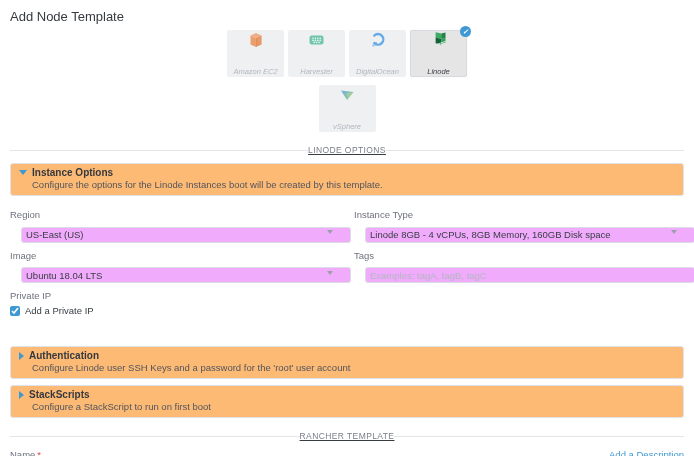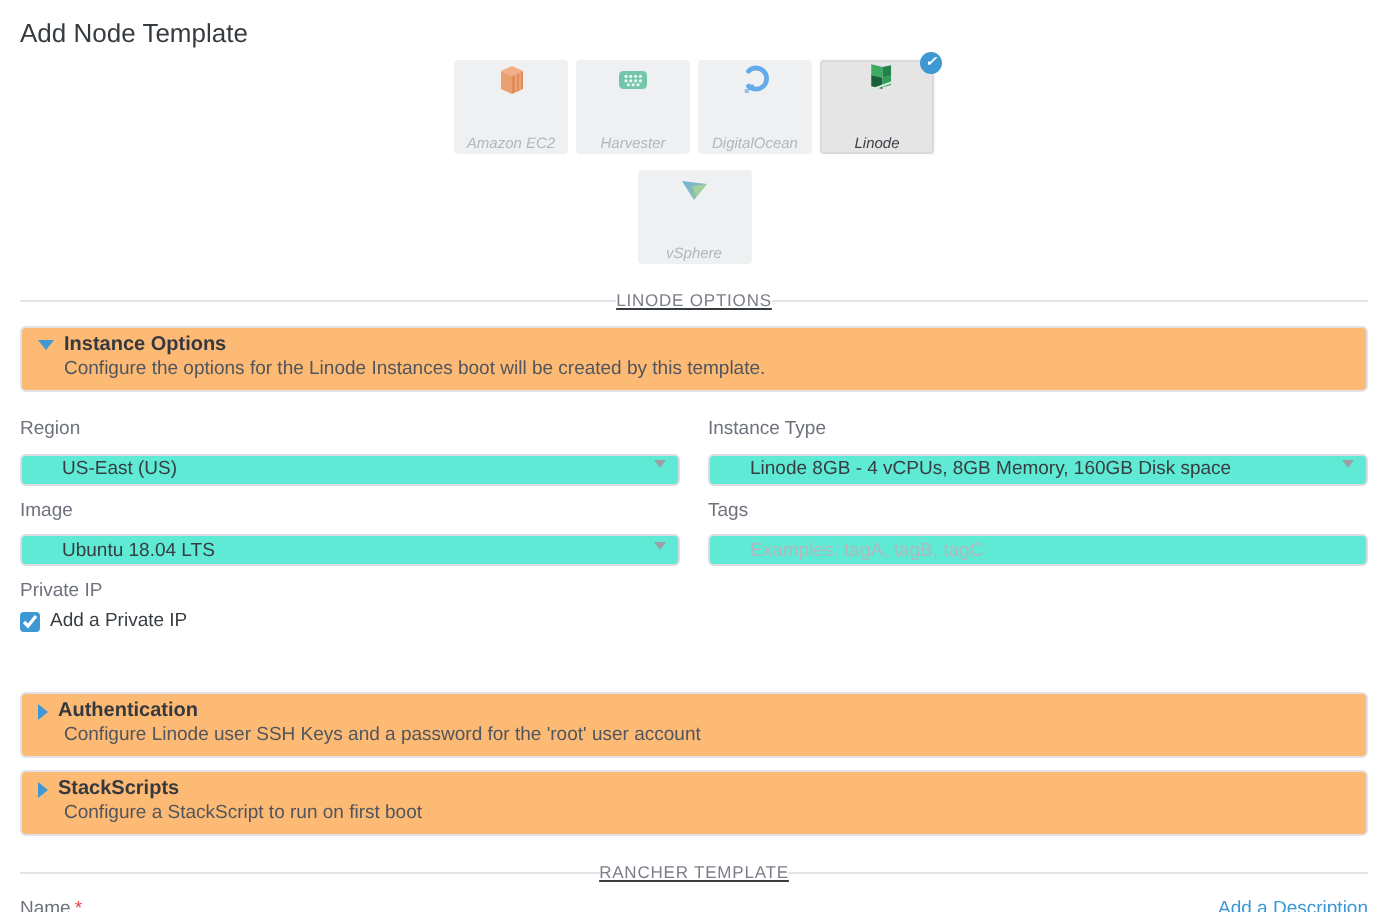--- a/index.html
+++ b/index.html
@@ -32,22 +32,22 @@
   .tri-down { width:0; height:0; border-left:4px solid transparent; border-right:4px solid transparent;
               border-top:5px solid #3d98d3; }
   .tri-right { width:0; height:0; border-top:4px solid transparent; border-bottom:4px solid transparent;
                border-left:5px solid #3d98d3; }
   .panel-desc { font-size:9.5px; color:#51555e; margin:1px 0 0 13px; }
 
   .form-grid { display:grid; grid-template-columns:1fr 1fr; column-gap:14px; margin-top:2px; }
   .field-label { font-size:9.5px; color:#6e727d; margin:7px 0 4px; }
   .selectwrap { position:relative; }
   select.ctrl, input.ctrl { width:100%; height:16px; font-size:9.5px; font-family:inherit; color:#383d42;
-      background:#5eead4; border:1px solid #d9dce2; border-radius:3px; padding:0 20px;
-      appearance:none; -webkit-appearance:none; }
+      background:#f0abfc; border:1px solid #d9dce2; border-radius:3px; padding:0 4px;
+      appearance:none;margin-left:11px; -webkit-appearance:none; }
   .selectwrap::after { content:""; position:absolute; right:7px; top:6px; width:0; height:0;
       border-left:3.5px solid transparent; border-right:3.5px solid transparent; border-top:4px solid #9ba0a8;
       pointer-events:none; }
   input::placeholder { color:#b3b7bf; }
 
   .checkrow { display:flex; align-items:center; gap:5px; margin:3px 0 14px; font-size:9.5px; color:#383d42; }
   input[type=checkbox] { width:10px; height:10px; margin:0; accent-color:#3d98d3; }
 
   .accordions { margin-top:16px; }
 

